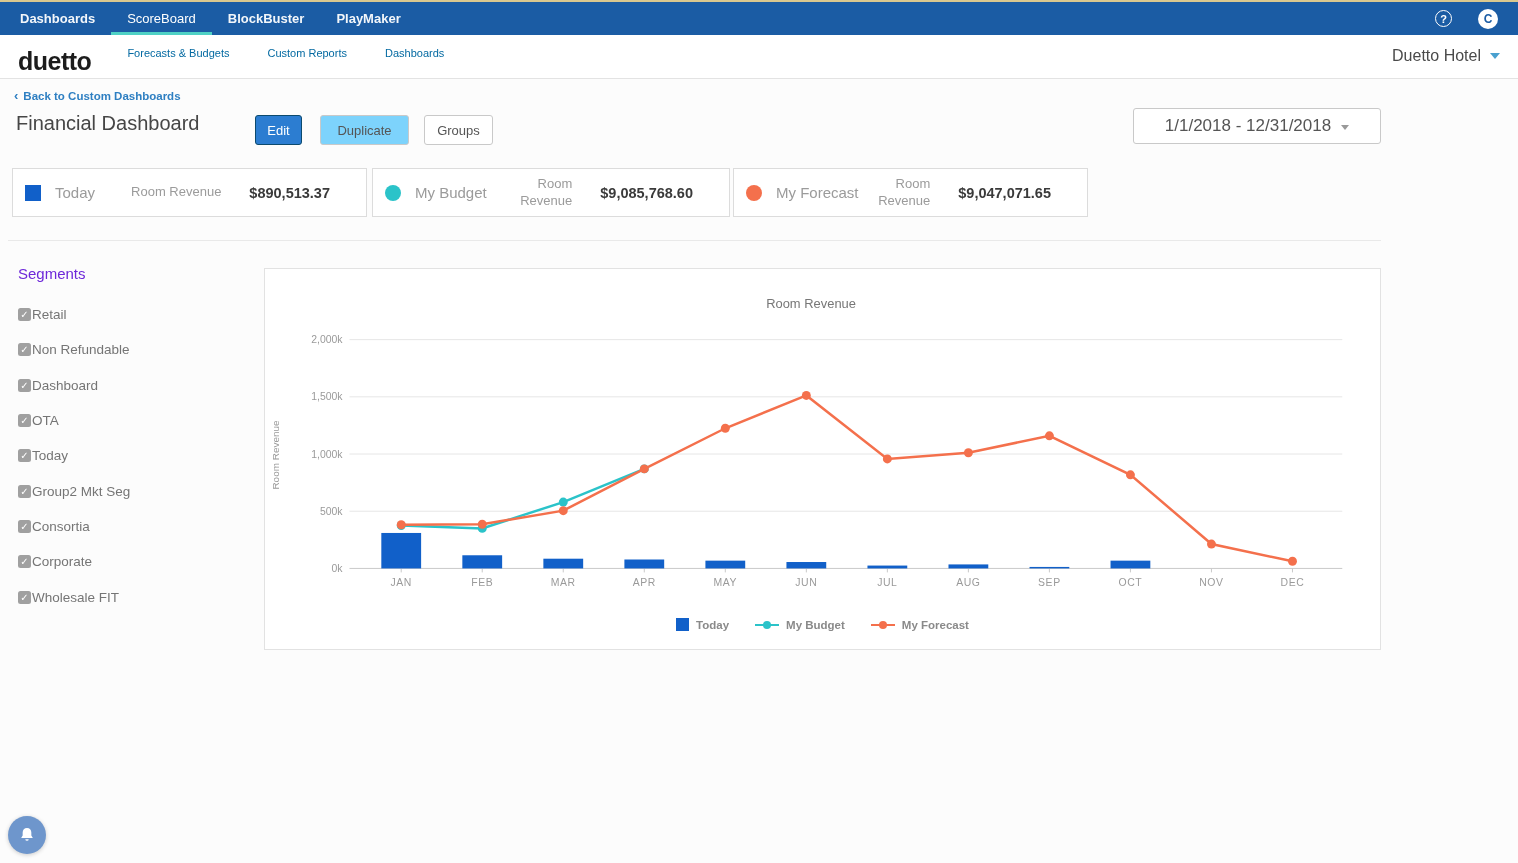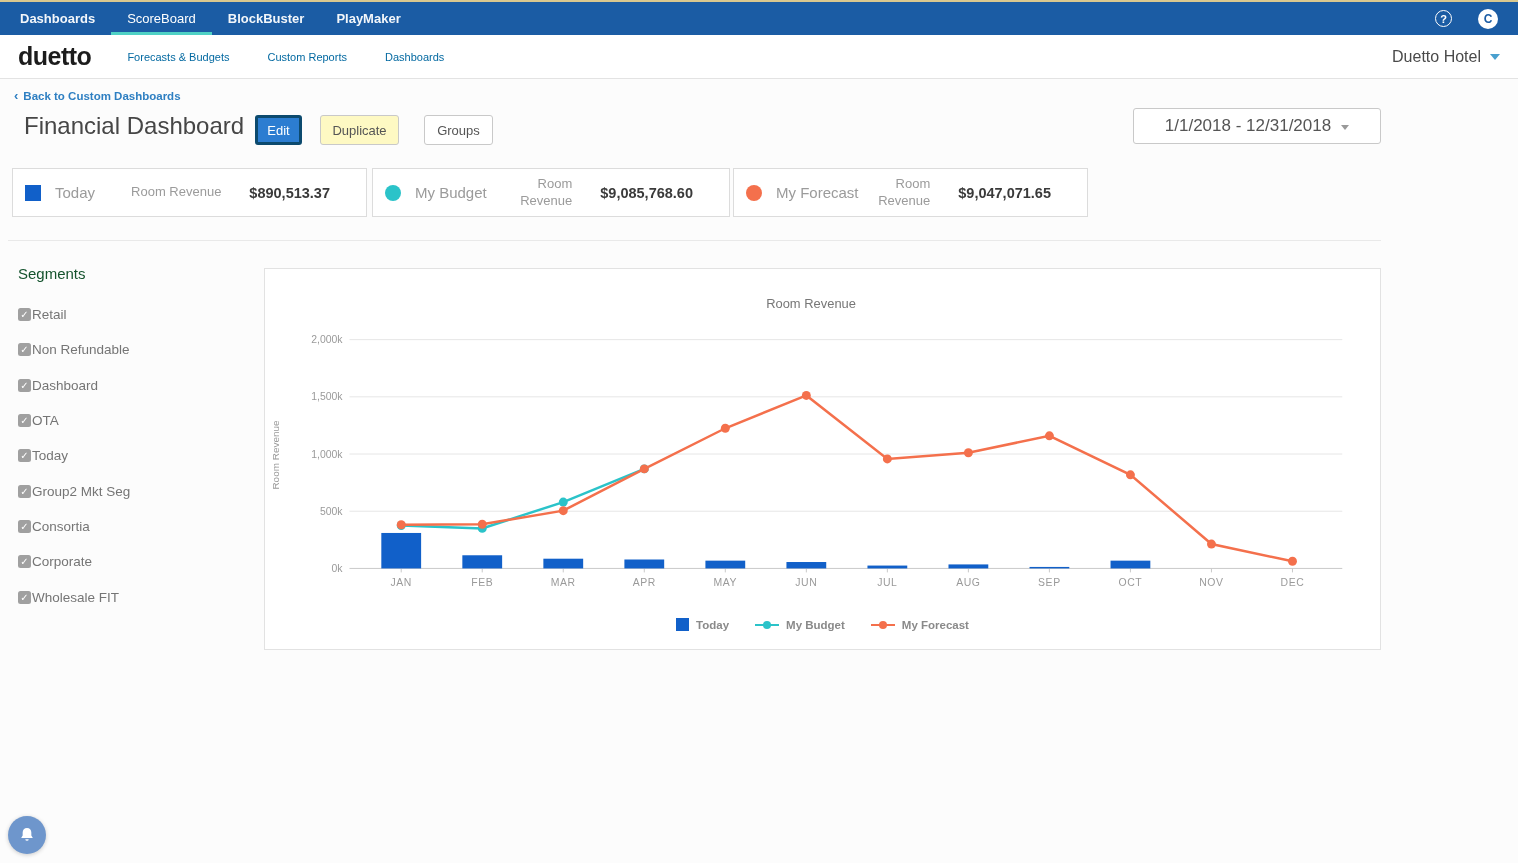--- a/index.html
+++ b/index.html
@@ -16,35 +16,35 @@
     color:#f2f6fa; position:relative; cursor:pointer; }
   .topnav-item.active { font-weight:400; color:#fff; }
   .topnav-item.active::after { content:''; position:absolute; left:0; right:0; bottom:0; height:3px; background:#4fd1c5; }
   .topnav-right { margin-left:auto; display:flex; align-items:center; gap:26px; padding-right:20px; }
   .help-icon { width:17px; height:17px; border:1.5px solid #fff; border-radius:50%; color:#fff;
     display:flex; align-items:center; justify-content:center; font-size:11px; font-weight:700; cursor:pointer; }
   .avatar { width:20px; height:20px; background:#fff; color:#1b5ca4; border-radius:50%;
     display:flex; align-items:center; justify-content:center; font-size:12px; font-weight:700; cursor:pointer; }
 
   
-  .appnav { height:44px; background:#fff; border-bottom:1px solid #e3e3e3; display:flex; align-items:center; padding:0 18px; }
+  .appnav { height:44px; background:#fff; border-bottom:1px solid #e3e3e3; display:flex; align-items:flex-start; padding:12px 18px; }
   .logo { font-size:25px; font-weight:800; color:#1c1c1c; letter-spacing:-0.5px; margin-right:36px; cursor:pointer; }
   .appnav-item { font-size:11px; color:#0369a1; margin-right:38px; cursor:pointer; }
   .property { margin-left:auto; display:flex; align-items:center; gap:9px; font-size:16px; color:#4a4a4a; cursor:pointer; }
   .caret-down { width:0; height:0; border-left:5px solid transparent; border-right:5px solid transparent; border-top:6px solid #49a0cf; }
 
   
   .content { position:relative; height:784px; }
   .breadcrumb { position:absolute; left:14px; top:9px; font-size:11.5px; color:#2e7fc2; font-weight:600; cursor:pointer; }
   .breadcrumb .chev { margin-right:5px; font-size:13px; }
-  .page-title { position:absolute; left:24px; top:33px; font-size:24px; color:#464646; font-weight:500; }
+  .page-title { position:absolute; left:16px; top:33px; font-size:20px; color:#464646; font-weight:500; }
   .btn { position:absolute; top:36px; height:30px; border-radius:3px; font-size:13px;
     display:flex; align-items:center; justify-content:center; cursor:pointer; font-family:inherit; }
-  .btn-edit { left:255px; width:47px; background:#2c7dd1; color:#fff; border:3px solid #0c4a6e; }
-  .btn-duplicate { left:320px; width:79px; background:#fef9c3; color:#555; border:1px solid #c9c9c9; }
+  .btn-edit { left:255px; width:47px; background:#2c7dd1; color:#fff; border:1px solid #0c4a6e; }
+  .btn-duplicate { left:320px; width:89px; background:#7dd3fc; color:#555; border:1px solid #c9c9c9; }
   .btn-delete { left:424px; width:69px; background:#fff; color:#555; border:1px solid #c9c9c9; }
   .date-select { position:absolute; left:1133px; top:29px; width:248px; height:36px; background:#fff;
     border:1px solid #c9c9c9; border-radius:3px; display:flex; align-items:center; justify-content:center;
     gap:10px; font-size:17px; color:#555; cursor:pointer; }
   .date-caret { width:0; height:0; border-left:4px solid transparent; border-right:4px solid transparent; border-top:5px solid #999; margin-top:2px; }
 
   
   .kpi-card { position:absolute; top:89px; height:49px; background:#fff; border:1px solid #dcdcdc;
     display:flex; align-items:center; padding:0 36px 0 12px; }
   .kpi-1 { left:12px; width:355px; }
@@ -57,21 +57,21 @@
   .kpi-name { margin-left:14px; font-size:15px; color:#9b9b9b; }
   .kpi-metric { margin-left:auto; font-size:13px; color:#9b9b9b; text-align:right; line-height:1.25; }
   .kpi-2 .kpi-metric, .kpi-3 .kpi-metric { width:62px; }
   .kpi-1 .kpi-metric { white-space:nowrap; }
   .kpi-value { margin-left:28px; font-size:14.5px; font-weight:700; color:#3a3a3a; white-space:nowrap; }
 
   .divider { position:absolute; left:8px; top:161px; width:1373px; height:1px; background:#e9e9e9; }
 
   
   .segments { position:absolute; left:18px; top:186px; width:230px; }
-  .segments-title { font-size:15px; color:#14532d; margin-bottom:15px; }
+  .segments-title { font-size:15px; color:#6d28d9; margin-bottom:15px; }
   .segment-item { height:35.3px; display:flex; align-items:center; cursor:pointer; }
   .checkbox { width:13px; height:13px; background:#a0a0a0; border-radius:2.5px; color:#fff;
     font-size:10px; line-height:13px; text-align:center; flex:0 0 auto; }
   .segment-label { margin-left:1px; font-size:13.5px; color:#757575; }
 
   
   .chart-panel { position:absolute; left:264px; top:189px; width:1117px; height:382px;
     background:#fff; border:1px solid #e2e2e2; }
   .chart-svg { position:absolute; inset:0; }
   .chart-legend { position:absolute; left:0; right:0; bottom:18px; display:flex; justify-content:center;

